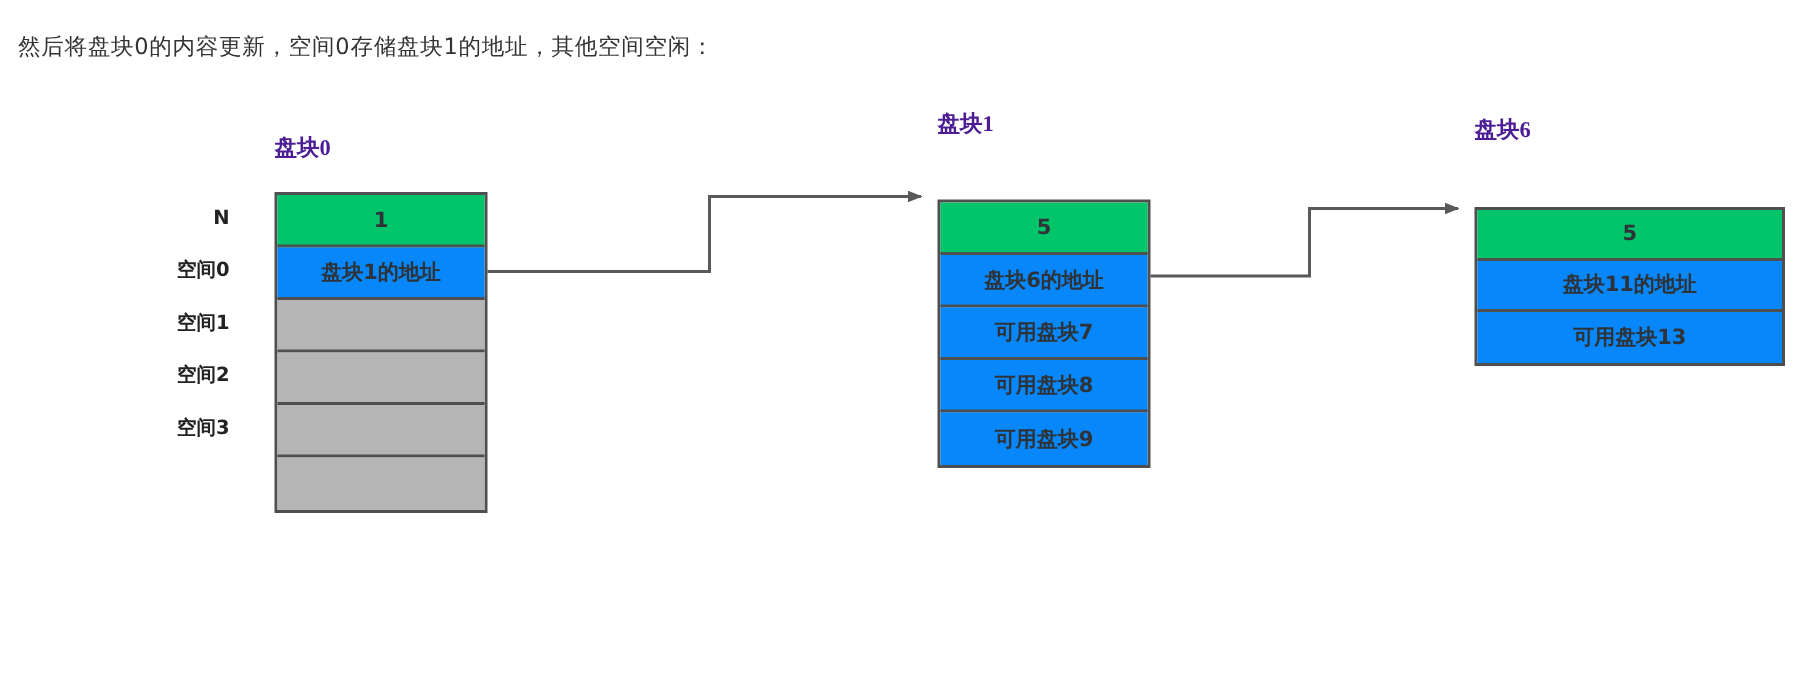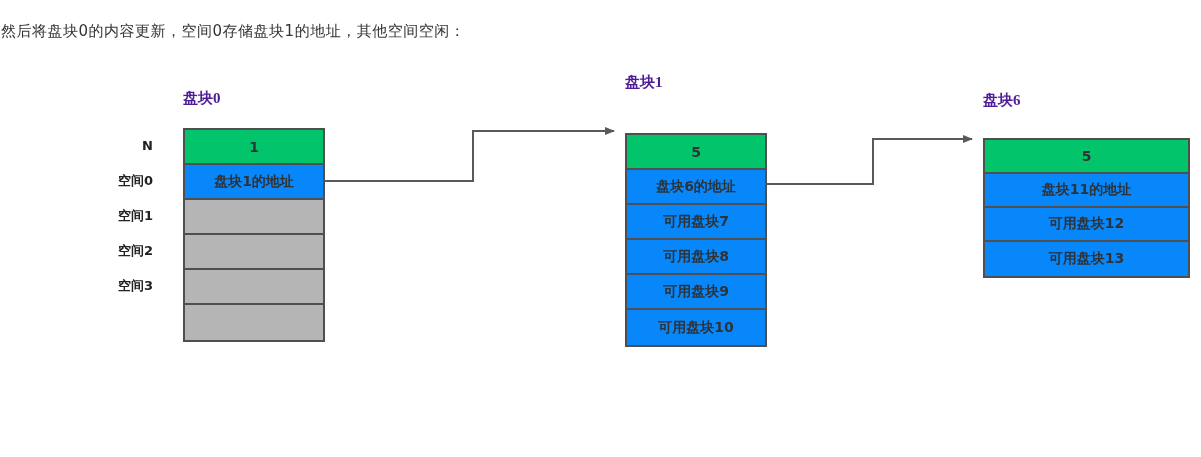--- a/index.html
+++ b/index.html
@@ -1,20 +1,20 @@
 <!DOCTYPE html>
 <html><head>
 <meta charset="utf-8">
 <style>
   html,body{margin:0;padding:0;background:#ffffff;}
   body{font-family:"DejaVu Sans","Liberation Sans",sans-serif;}
   #canvas{position:relative;width:1201px;height:457px;background:#ffffff;overflow:hidden;}
 
   .heading{
-    position:absolute;left:1px;top:22px;
+    position:absolute;left:12px;top:22px;
     font-size:15px;color:#333333;letter-spacing:0.5px;
   }
 
   .block-title{
     position:absolute;text-align:left;
     font-size:15px;font-weight:bold;color:#4c1d95;font-family:Liberation Serif, serif;
   }
 
   .row-labels{position:absolute;left:60px;top:128px;width:97px;}
   .row-label{
@@ -68,28 +68,26 @@
     <div class="cell gray"></div>
   </div>
 
   <div class="block-title" style="left:625px;top:73px;width:142px;">盘块1</div>
   <div class="block" style="left:625px;top:133px;width:142px;">
     <div class="cell green">5</div>
     <div class="cell blue">盘块6的地址</div>
     <div class="cell blue">可用盘块7</div>
     <div class="cell blue">可用盘块8</div>
     <div class="cell blue">可用盘块9</div>
-    <div class="cell blue">可用盘块10</div>
   </div>
 
-  <div class="block-title" style="left:983px;top:91px;width:207px;">盘块6</div>
+  <div class="block-title" style="left:983px;top:77px;width:207px;">盘块6</div>
   <div class="block rows34" style="left:983px;top:138px;width:207px;">
     <div class="cell green">5</div>
     <div class="cell blue">盘块11的地址</div>
-    <div class="cell blue">可用盘块12</div>
     <div class="cell blue">可用盘块13</div>
   </div>
 
   <svg id="arrow-layer" width="1201" height="457">
     <defs>
       <marker id="ah" markerWidth="10" markerHeight="8" refX="9" refY="4" orient="auto" markerUnits="userSpaceOnUse">
         <path d="M0,0 L10,4 L0,8 z" fill="#595959"></path>
       </marker>
     </defs>
     <polyline points="325,181 473,181 473,131 614,131" fill="none" stroke="#595959" stroke-width="2" marker-end="url(#ah)"></polyline>

